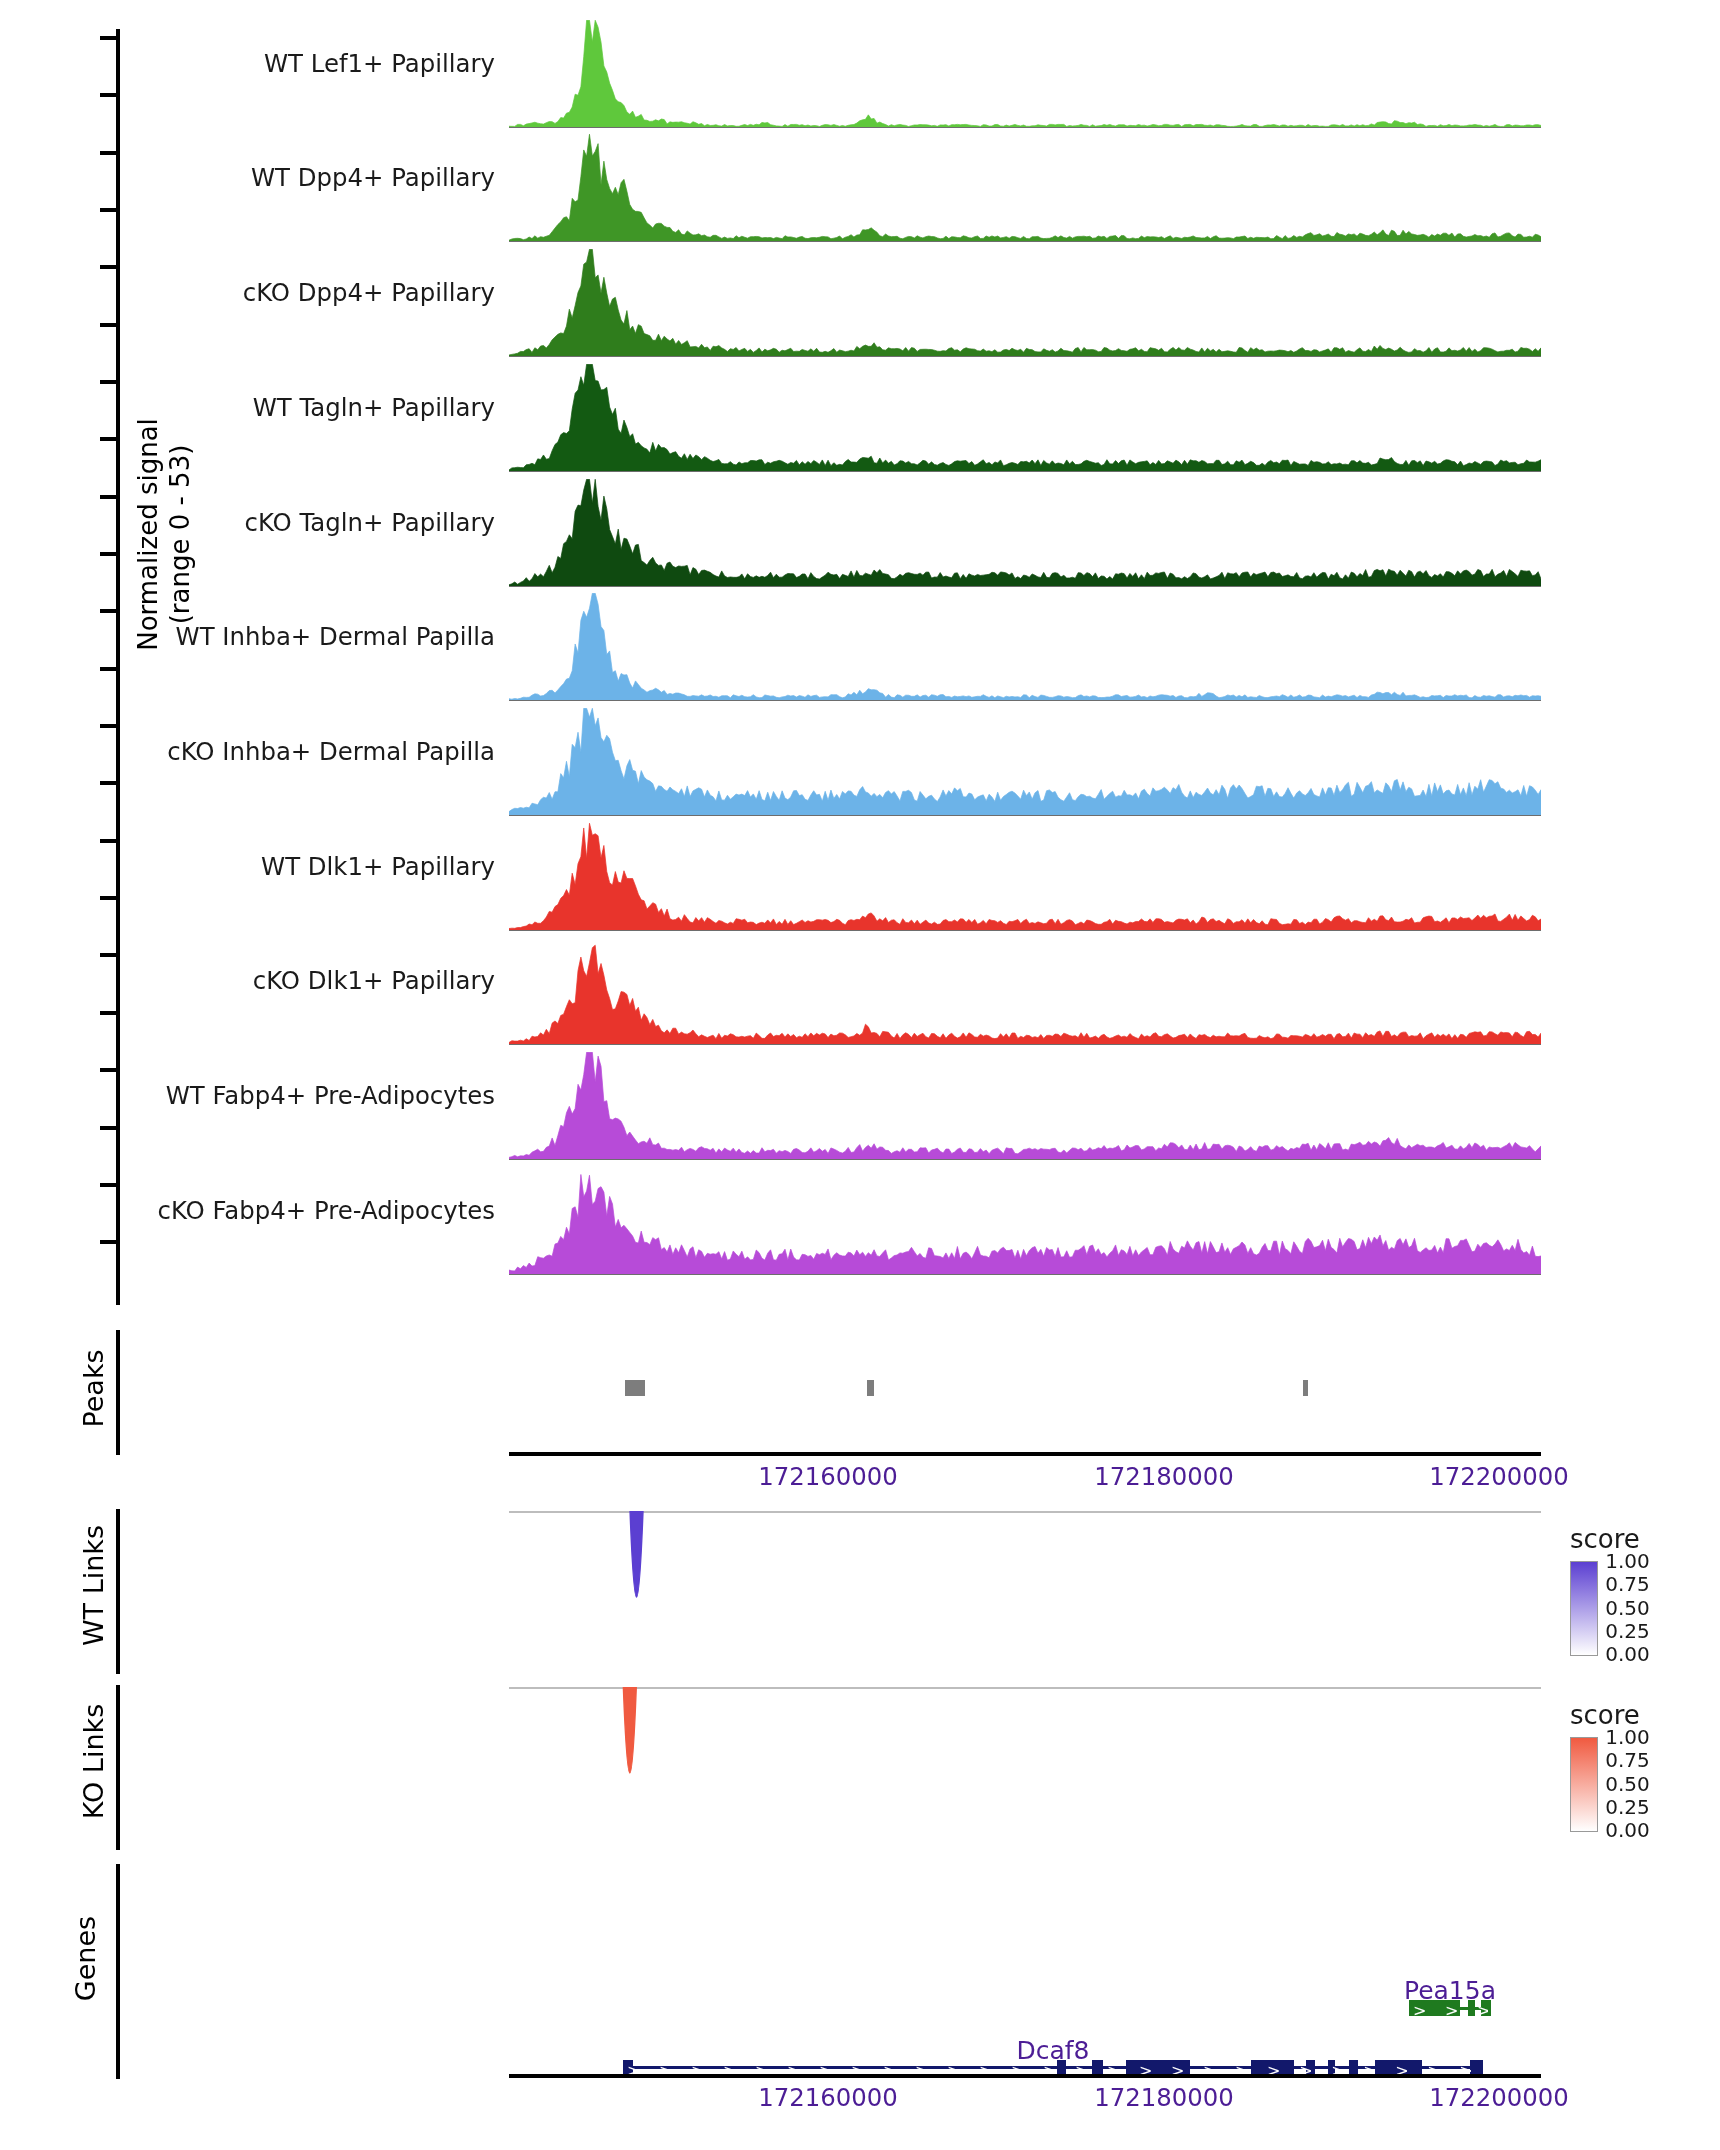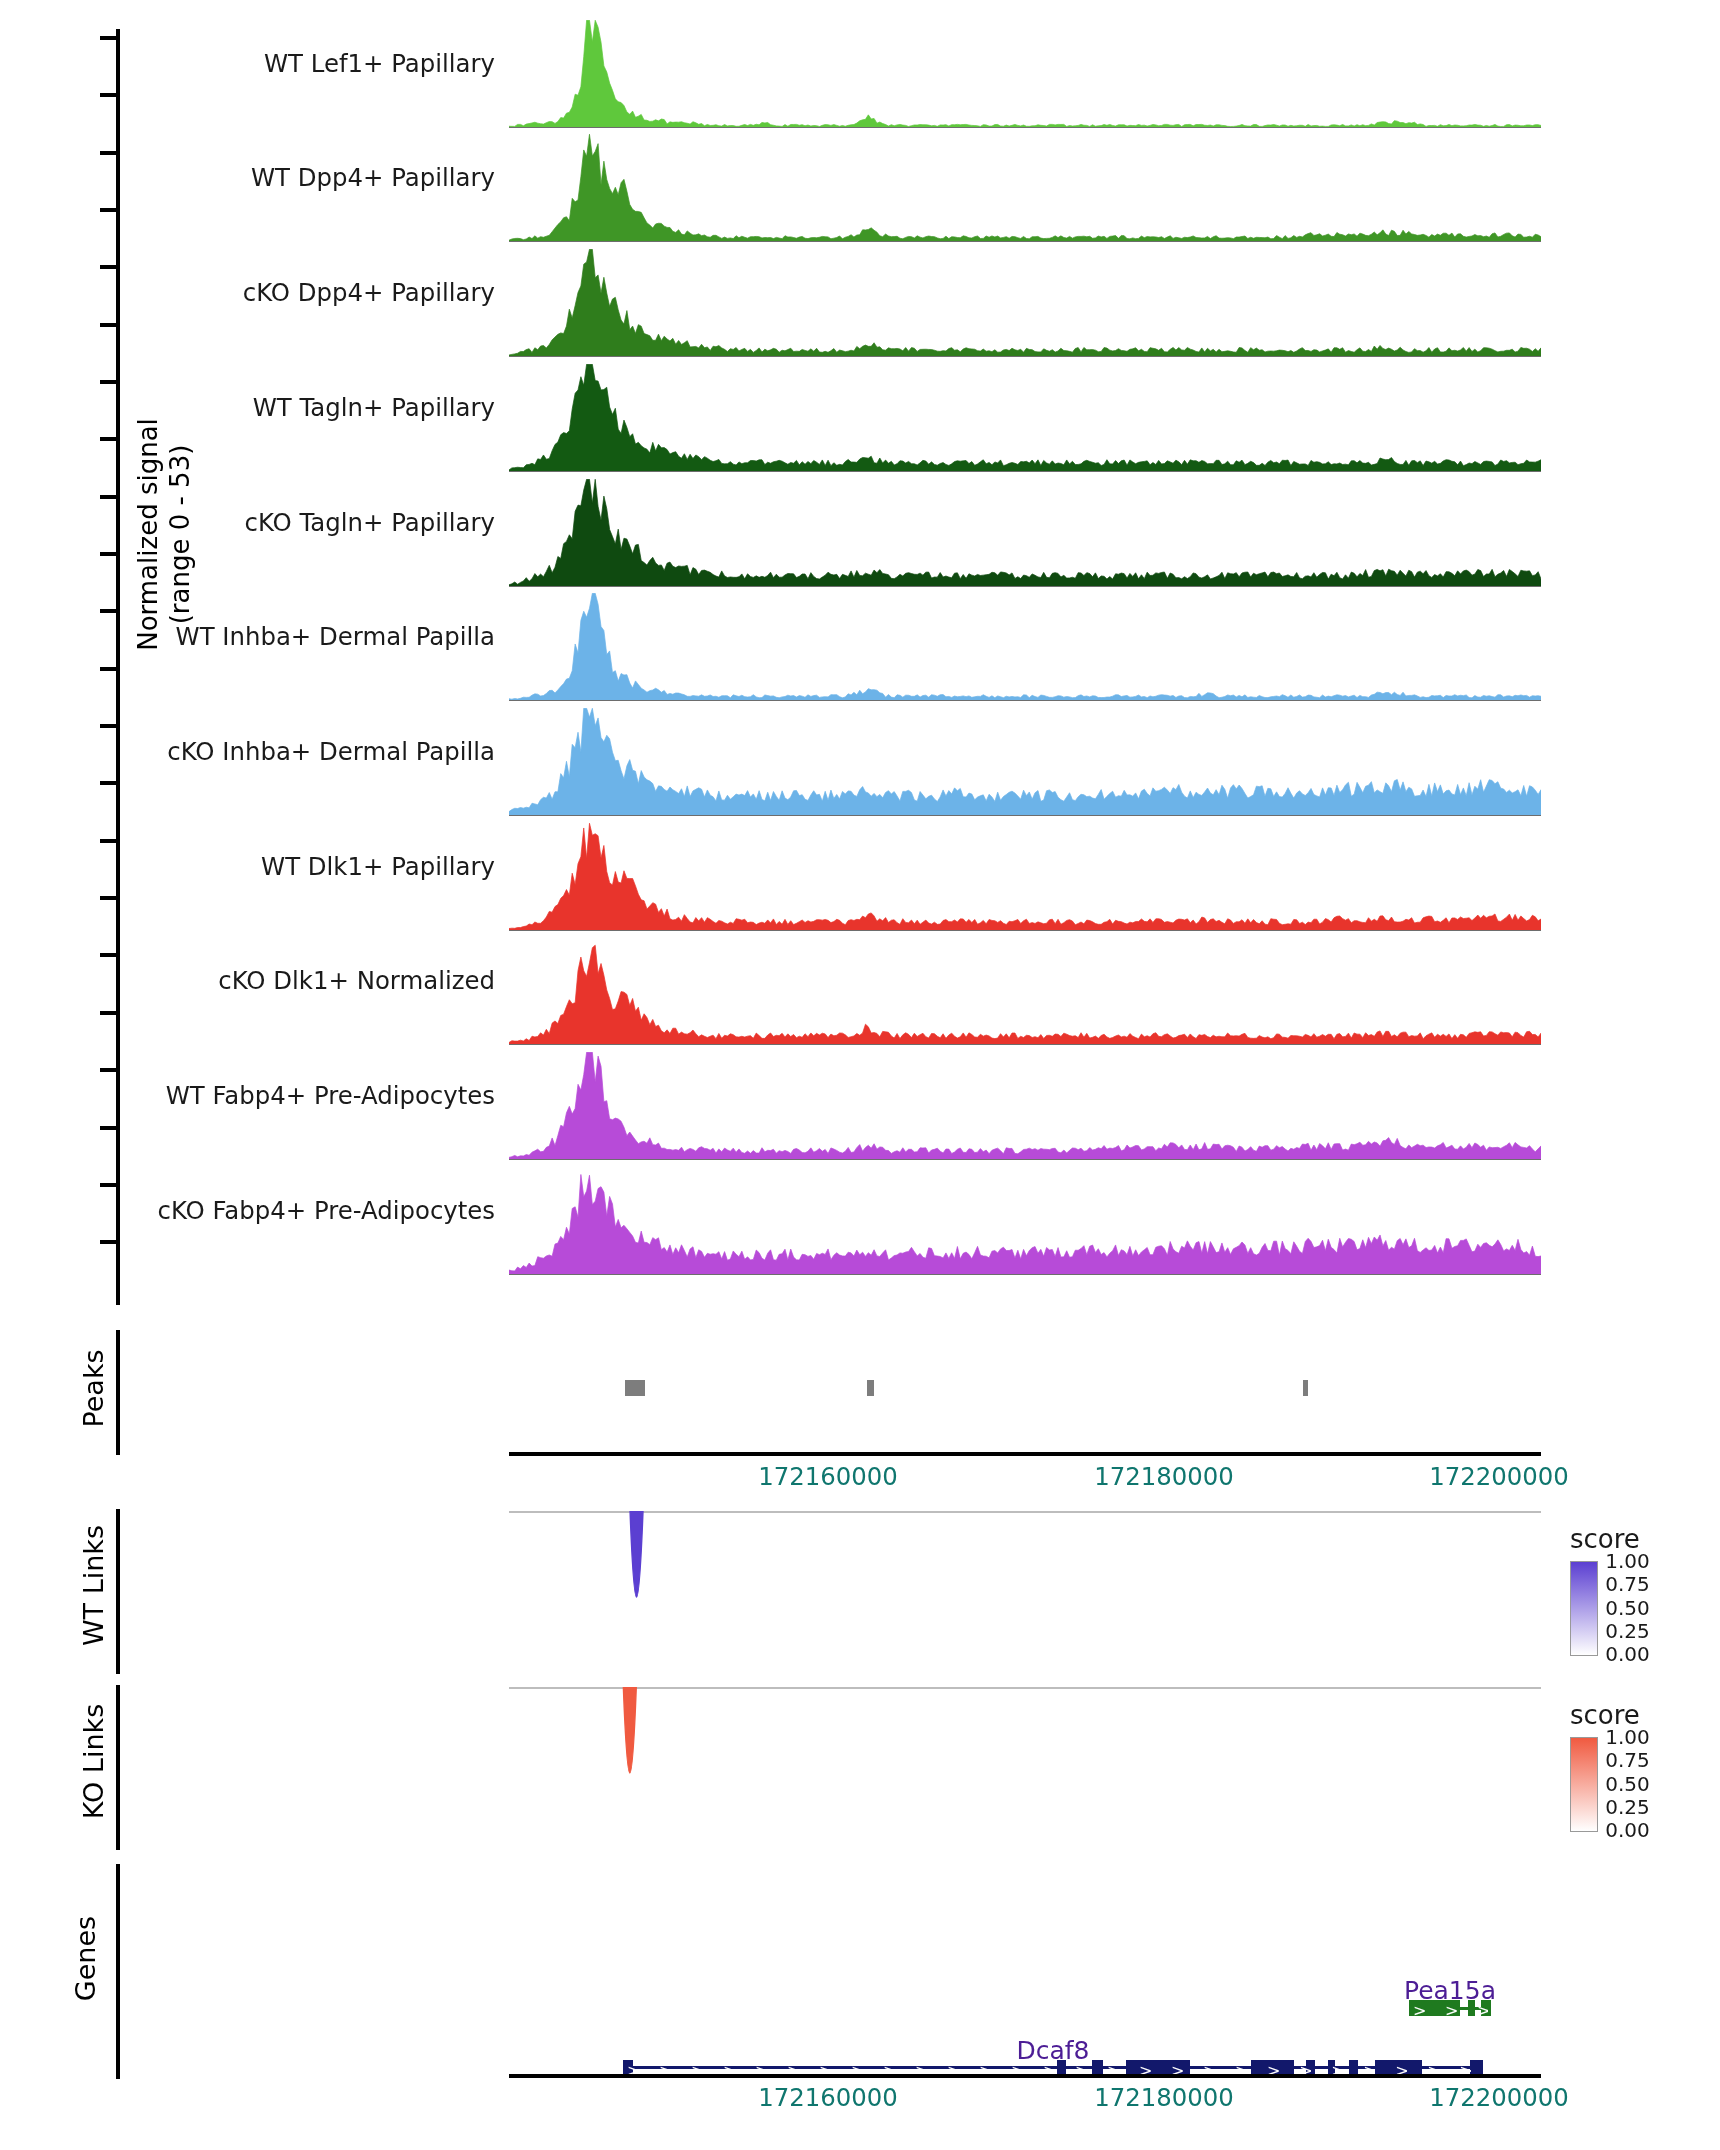--- a/index.html
+++ b/index.html
@@ -49,21 +49,21 @@
   .peaks-label{
     position:absolute;left:21.5px;top:50px;width:143px;font-size:27px;text-align:center;
   }
   .peak-bar{position:absolute;background:#7d7d7d;}
 
   
   .xaxis{
     position:absolute;left:509px;width:1032px;height:4.3px;background:#000;
   }
   .xtick-lbl{
-    position:absolute;font-size:24.4px;color:#0f766e;transform:translateX(-50%);
+    position:absolute;font-size:24.4px;color:#4c1d95;transform:translateX(-50%);
     white-space:nowrap;
   }
 
   
   .links-panel{position:absolute;left:0;width:1721px;}
   .links-spine{position:absolute;left:116px;width:4.3px;background:#000;}
   .links-label{position:absolute;font-size:27px;}
   .links-plot{position:absolute;left:509px;width:1032px;overflow:hidden;}
   .links-top{position:absolute;left:509px;width:1032px;height:2.9px;background:#bdbdbd;}
 
@@ -195,21 +195,21 @@
         <div class="track" style="top: 819px;">
           <div class="track-label">WT Dlk1+ Papillary</div>
           <div class="track-plot">
             <svg width="1032" height="108" viewBox="0 0 1440 150">
               <path d="M0,150 L0.0,146.9 L4.0,146.4 L8.0,146.6 L12.0,145.5 L16.0,145.5 L20.1,144.2 L24.1,143.4 L28.1,140.6 L32.1,141.6 L36.1,137.8 L40.1,139.6 L44.1,139.6 L48.1,135.9 L52.1,130.9 L56.2,123.0 L60.2,124.1 L64.2,116.2 L68.2,113.5 L72.2,104.8 L76.2,100.9 L80.2,92.5 L84.2,100.3 L88.2,69.7 L92.3,85.4 L96.3,56.4 L100.3,46.6 L104.3,6.6 L108.3,49.2 L112.3,0.0 L116.3,16.8 L120.3,14.6 L124.3,17.4 L128.4,48.5 L132.4,31.0 L136.4,67.4 L140.4,82.9 L144.4,86.2 L148.4,67.4 L152.4,82.0 L156.4,83.4 L160.4,66.3 L164.5,77.0 L168.5,77.2 L172.5,77.1 L176.5,87.4 L180.5,99.0 L184.5,106.8 L188.5,108.2 L192.5,119.6 L196.5,115.4 L200.6,110.8 L204.6,112.9 L208.6,124.4 L212.6,119.2 L216.6,129.4 L220.6,119.7 L224.6,133.2 L228.6,135.1 L232.6,134.2 L236.7,131.1 L240.7,136.6 L244.7,127.5 L248.7,132.9 L252.7,137.8 L256.7,139.0 L260.7,131.6 L264.7,136.4 L268.7,131.7 L272.8,138.1 L276.8,131.7 L280.8,134.0 L284.8,137.1 L288.8,139.6 L292.8,135.7 L296.8,136.7 L300.8,139.0 L304.8,140.6 L308.9,138.1 L312.9,139.8 L316.9,133.2 L320.9,134.0 L324.9,135.2 L328.9,133.9 L332.9,138.9 L336.9,137.8 L340.9,138.3 L345.0,141.4 L349.0,139.3 L353.0,138.1 L357.0,139.6 L361.0,134.9 L365.0,139.1 L369.0,133.5 L373.0,141.4 L377.0,137.0 L381.1,140.9 L385.1,134.1 L389.1,141.2 L393.1,136.0 L397.1,141.4 L401.1,139.6 L405.1,137.3 L409.1,135.0 L413.1,138.5 L417.2,136.0 L421.2,137.8 L425.2,136.9 L429.2,134.6 L433.2,134.5 L437.2,135.2 L441.2,134.2 L445.2,135.5 L449.2,138.6 L453.3,137.2 L457.3,134.1 L461.3,135.5 L465.3,139.6 L469.3,141.6 L473.3,135.8 L477.3,134.5 L481.3,135.7 L485.3,134.1 L489.4,134.5 L493.4,129.5 L497.4,131.8 L501.4,126.6 L505.4,125.1 L509.4,129.3 L513.4,136.8 L517.4,133.3 L521.4,136.2 L525.5,131.6 L529.5,138.5 L533.5,135.3 L537.5,134.7 L541.5,138.7 L545.5,141.1 L549.5,133.2 L553.5,138.5 L557.5,138.9 L561.6,135.0 L565.6,140.4 L569.6,135.2 L573.6,141.0 L577.6,138.0 L581.6,135.1 L585.6,139.3 L589.6,140.7 L593.6,138.0 L597.7,141.1 L601.7,140.7 L605.7,135.7 L609.7,134.4 L613.7,137.3 L617.7,137.3 L621.7,135.0 L625.7,137.8 L629.7,133.4 L633.8,133.6 L637.8,138.2 L641.8,134.2 L645.8,138.5 L649.8,134.2 L653.8,140.8 L657.8,139.0 L661.8,135.6 L665.8,140.3 L669.9,134.3 L673.9,135.6 L677.9,136.0 L681.9,138.4 L685.9,135.9 L689.9,139.6 L693.9,141.3 L697.9,136.8 L701.9,137.3 L706.0,136.0 L710.0,134.2 L714.0,139.9 L718.0,136.1 L722.0,133.9 L726.0,139.8 L730.0,138.6 L734.0,139.8 L738.1,137.6 L742.1,138.9 L746.1,140.2 L750.1,139.5 L754.1,134.8 L758.1,133.9 L762.1,140.2 L766.1,134.1 L770.1,140.9 L774.2,138.7 L778.2,135.6 L782.2,134.5 L786.2,136.5 L790.2,141.6 L794.2,139.9 L798.2,137.8 L802.2,140.4 L806.2,135.1 L810.3,135.8 L814.3,137.5 L818.3,140.0 L822.3,141.0 L826.3,141.0 L830.3,138.2 L834.3,137.3 L838.3,134.1 L842.3,140.7 L846.4,135.4 L850.4,136.9 L854.4,137.3 L858.4,139.3 L862.4,140.6 L866.4,138.0 L870.4,139.0 L874.4,137.0 L878.4,137.1 L882.5,133.6 L886.5,136.9 L890.5,137.6 L894.5,133.4 L898.5,138.4 L902.5,133.4 L906.5,133.2 L910.5,134.2 L914.5,138.3 L918.6,137.2 L922.6,138.1 L926.6,139.1 L930.6,135.3 L934.6,133.7 L938.6,134.0 L942.6,135.1 L946.6,133.3 L950.6,138.8 L954.7,135.1 L958.7,140.6 L962.7,137.4 L966.7,130.9 L970.7,132.1 L974.7,138.6 L978.7,134.3 L982.7,133.4 L986.7,137.2 L990.8,135.5 L994.8,138.3 L998.8,140.3 L1002.8,133.3 L1006.8,135.1 L1010.8,139.8 L1014.8,137.4 L1018.8,137.6 L1022.8,134.6 L1026.9,139.5 L1030.9,133.4 L1034.9,139.0 L1038.9,134.3 L1042.9,138.5 L1046.9,140.3 L1050.9,136.1 L1054.9,140.8 L1058.9,141.5 L1063.0,133.2 L1067.0,133.9 L1071.0,134.3 L1075.0,139.7 L1079.0,141.5 L1083.0,141.0 L1087.0,140.3 L1091.0,140.8 L1095.0,134.3 L1099.1,134.7 L1103.1,139.9 L1107.1,138.1 L1111.1,141.4 L1115.1,137.9 L1119.1,138.9 L1123.1,133.9 L1127.1,133.9 L1131.1,140.5 L1135.2,138.0 L1139.2,133.0 L1143.2,134.5 L1147.2,137.8 L1151.2,131.9 L1155.2,129.8 L1159.2,129.4 L1163.2,133.1 L1167.2,135.3 L1171.3,133.1 L1175.3,139.0 L1179.3,136.0 L1183.3,136.0 L1187.3,137.6 L1191.3,138.4 L1195.3,138.7 L1199.3,131.8 L1203.3,136.6 L1207.4,134.0 L1211.4,136.9 L1215.4,129.4 L1219.4,129.2 L1223.4,134.7 L1227.4,136.0 L1231.4,130.9 L1235.4,137.4 L1239.4,137.9 L1243.5,137.8 L1247.5,136.7 L1251.5,134.1 L1255.5,135.0 L1259.5,131.8 L1263.5,139.2 L1267.5,138.2 L1271.5,138.0 L1275.5,132.0 L1279.6,130.5 L1283.6,129.5 L1287.6,130.0 L1291.6,137.5 L1295.6,136.4 L1299.6,138.2 L1303.6,135.4 L1307.6,131.9 L1311.6,138.9 L1315.7,132.2 L1319.7,132.1 L1323.7,134.3 L1327.7,130.7 L1331.7,133.0 L1335.7,132.5 L1339.7,131.9 L1343.7,135.8 L1347.7,132.3 L1351.8,128.1 L1355.8,132.7 L1359.8,128.4 L1363.8,132.0 L1367.8,129.8 L1371.8,129.4 L1375.8,126.6 L1379.8,136.4 L1383.8,137.0 L1387.9,134.0 L1391.9,131.1 L1395.9,126.8 L1399.9,135.4 L1403.9,127.2 L1407.9,135.3 L1411.9,129.3 L1415.9,133.0 L1419.9,136.3 L1424.0,134.4 L1428.0,128.4 L1432.0,130.6 L1436.0,136.2 L1440.0,133.6 L1440,150 Z" fill="#e8342c" stroke="#e8342c" stroke-width="1"></path>
             </svg>
           </div>
           <div class="baseline" style="top: 111px;"></div>
         </div>
         <div class="track" style="top: 933px;">
-          <div class="track-label">cKO Dlk1+ Normalized</div>
+          <div class="track-label">cKO Dlk1+ Papillary</div>
           <div class="track-plot">
             <svg width="1032" height="108" viewBox="0 0 1440 150">
               <path d="M0,150 L0.0,146.8 L4.0,144.4 L8.0,144.9 L12.0,144.9 L16.0,143.6 L20.1,144.8 L24.1,141.6 L28.1,144.1 L32.1,138.1 L36.1,139.1 L40.1,138.4 L44.1,133.3 L48.1,136.5 L52.1,128.5 L56.2,134.5 L60.2,119.8 L64.2,116.8 L68.2,120.4 L72.2,109.1 L76.2,107.4 L80.2,96.7 L84.2,87.2 L88.2,92.7 L92.3,91.4 L96.3,46.6 L100.3,27.6 L104.3,46.8 L108.3,54.6 L112.3,35.6 L116.3,14.6 L120.3,11.1 L124.3,51.0 L128.4,36.6 L132.4,52.9 L136.4,73.6 L140.4,85.4 L144.4,100.9 L148.4,99.9 L152.4,89.0 L156.4,75.8 L160.4,76.6 L164.5,79.8 L168.5,95.2 L172.5,85.4 L176.5,103.3 L180.5,97.6 L184.5,115.8 L188.5,106.8 L192.5,112.0 L196.5,122.0 L200.6,114.6 L204.6,124.6 L208.6,122.7 L212.6,130.6 L216.6,133.3 L220.6,129.2 L224.6,134.4 L228.6,126.9 L232.6,126.9 L236.7,135.2 L240.7,132.3 L244.7,134.7 L248.7,135.2 L252.7,133.2 L256.7,129.5 L260.7,134.6 L264.7,138.7 L268.7,136.2 L272.8,138.2 L276.8,139.9 L280.8,138.1 L284.8,136.6 L288.8,141.5 L292.8,134.2 L296.8,140.8 L300.8,136.7 L304.8,137.9 L308.9,134.7 L312.9,135.9 L316.9,139.0 L320.9,139.3 L324.9,138.2 L328.9,139.3 L332.9,138.0 L336.9,137.3 L340.9,141.0 L345.0,133.7 L349.0,137.2 L353.0,141.1 L357.0,141.1 L361.0,136.4 L365.0,133.6 L369.0,138.6 L373.0,136.8 L377.0,137.3 L381.1,134.0 L385.1,139.1 L389.1,134.8 L393.1,138.6 L397.1,135.7 L401.1,140.1 L405.1,138.0 L409.1,139.7 L413.1,134.7 L417.2,138.7 L421.2,133.5 L425.2,137.6 L429.2,134.1 L433.2,136.4 L437.2,133.9 L441.2,134.9 L445.2,140.0 L449.2,135.1 L453.3,137.5 L457.3,136.7 L461.3,133.6 L465.3,133.8 L469.3,136.2 L473.3,139.8 L477.3,138.8 L481.3,137.7 L485.3,134.2 L489.4,136.8 L493.4,133.6 L497.4,121.3 L501.4,125.0 L505.4,133.6 L509.4,132.9 L513.4,134.2 L517.4,138.9 L521.4,131.4 L525.5,131.9 L529.5,132.6 L533.5,137.8 L537.5,140.6 L541.5,134.3 L545.5,141.3 L549.5,136.2 L553.5,133.3 L557.5,135.5 L561.6,140.0 L565.6,133.9 L569.6,138.5 L573.6,135.9 L577.6,134.0 L581.6,138.7 L585.6,140.6 L589.6,134.3 L593.6,134.5 L597.7,138.2 L601.7,140.3 L605.7,134.7 L609.7,141.1 L613.7,136.5 L617.7,133.8 L621.7,138.3 L625.7,140.7 L629.7,138.8 L633.8,133.5 L637.8,139.5 L641.8,133.4 L645.8,135.7 L649.8,139.2 L653.8,139.6 L657.8,135.3 L661.8,138.0 L665.8,136.5 L669.9,137.7 L673.9,140.7 L677.9,141.4 L681.9,140.7 L685.9,134.5 L689.9,139.2 L693.9,134.7 L697.9,140.4 L701.9,133.6 L706.0,133.6 L710.0,141.2 L714.0,138.2 L718.0,139.9 L722.0,136.8 L726.0,137.2 L730.0,139.9 L734.0,138.7 L738.1,140.3 L742.1,135.8 L746.1,141.3 L750.1,137.0 L754.1,136.8 L758.1,138.2 L762.1,135.1 L766.1,135.4 L770.1,138.5 L774.2,133.8 L778.2,135.3 L782.2,137.2 L786.2,138.1 L790.2,137.4 L794.2,140.0 L798.2,133.2 L802.2,139.4 L806.2,134.1 L810.3,140.7 L814.3,139.6 L818.3,137.9 L822.3,141.1 L826.3,137.2 L830.3,135.3 L834.3,139.1 L838.3,141.1 L842.3,139.9 L846.4,137.8 L850.4,136.4 L854.4,139.1 L858.4,138.0 L862.4,139.6 L866.4,134.4 L870.4,138.0 L874.4,139.9 L878.4,141.6 L882.5,135.1 L886.5,139.0 L890.5,137.4 L894.5,139.3 L898.5,134.7 L902.5,133.2 L906.5,138.3 L910.5,138.7 L914.5,135.9 L918.6,134.8 L922.6,137.7 L926.6,140.6 L930.6,139.7 L934.6,137.2 L938.6,136.5 L942.6,135.2 L946.6,139.9 L950.6,134.9 L954.7,139.0 L958.7,141.2 L962.7,135.9 L966.7,136.9 L970.7,135.6 L974.7,138.6 L978.7,140.0 L982.7,136.7 L986.7,139.0 L990.8,138.1 L994.8,138.8 L998.8,139.0 L1002.8,133.6 L1006.8,137.5 L1010.8,137.7 L1014.8,137.4 L1018.8,137.9 L1022.8,135.5 L1026.9,134.1 L1030.9,139.8 L1034.9,140.8 L1038.9,141.1 L1042.9,140.8 L1046.9,137.2 L1050.9,139.2 L1054.9,140.4 L1058.9,138.9 L1063.0,141.6 L1067.0,140.2 L1071.0,134.9 L1075.0,135.3 L1079.0,139.4 L1083.0,139.7 L1087.0,140.8 L1091.0,137.1 L1095.0,137.4 L1099.1,137.5 L1103.1,138.1 L1107.1,139.3 L1111.1,135.6 L1115.1,136.9 L1119.1,139.2 L1123.1,134.5 L1127.1,139.4 L1131.1,138.1 L1135.2,135.7 L1139.2,138.1 L1143.2,135.4 L1147.2,135.5 L1151.2,141.6 L1155.2,135.4 L1159.2,134.4 L1163.2,139.0 L1167.2,138.4 L1171.3,133.8 L1175.3,140.6 L1179.3,133.6 L1183.3,135.2 L1187.3,135.2 L1191.3,140.1 L1195.3,133.2 L1199.3,137.2 L1203.3,135.8 L1207.4,138.3 L1211.4,132.3 L1215.4,130.7 L1219.4,138.4 L1223.4,131.3 L1227.4,131.3 L1231.4,138.5 L1235.4,136.1 L1239.4,139.0 L1243.5,133.9 L1247.5,132.4 L1251.5,132.4 L1255.5,138.8 L1259.5,137.2 L1263.5,138.0 L1267.5,137.7 L1271.5,133.4 L1275.5,141.6 L1279.6,137.4 L1283.6,135.2 L1287.6,133.4 L1291.6,139.6 L1295.6,135.2 L1299.6,138.0 L1303.6,135.4 L1307.6,138.4 L1311.6,134.9 L1315.7,141.4 L1319.7,135.9 L1323.7,141.1 L1327.7,135.4 L1331.7,136.2 L1335.7,139.7 L1339.7,134.2 L1343.7,133.2 L1347.7,132.0 L1351.8,132.7 L1355.8,131.9 L1359.8,137.7 L1363.8,137.0 L1367.8,131.8 L1371.8,132.1 L1375.8,134.6 L1379.8,136.6 L1383.8,132.1 L1387.9,133.3 L1391.9,133.0 L1395.9,133.6 L1399.9,138.9 L1403.9,132.4 L1407.9,133.1 L1411.9,137.1 L1415.9,139.3 L1419.9,131.9 L1424.0,131.2 L1428.0,135.8 L1432.0,135.6 L1436.0,139.1 L1440.0,133.8 L1440,150 Z" fill="#e8342c" stroke="#e8342c" stroke-width="1"></path>
             </svg>
           </div>
           <div class="baseline" style="top: 111px;"></div>
         </div>
         <div class="track" style="top: 1048px;">
           <div class="track-label">WT Fabp4+ Pre-Adipocytes</div>
           <div class="track-plot">

